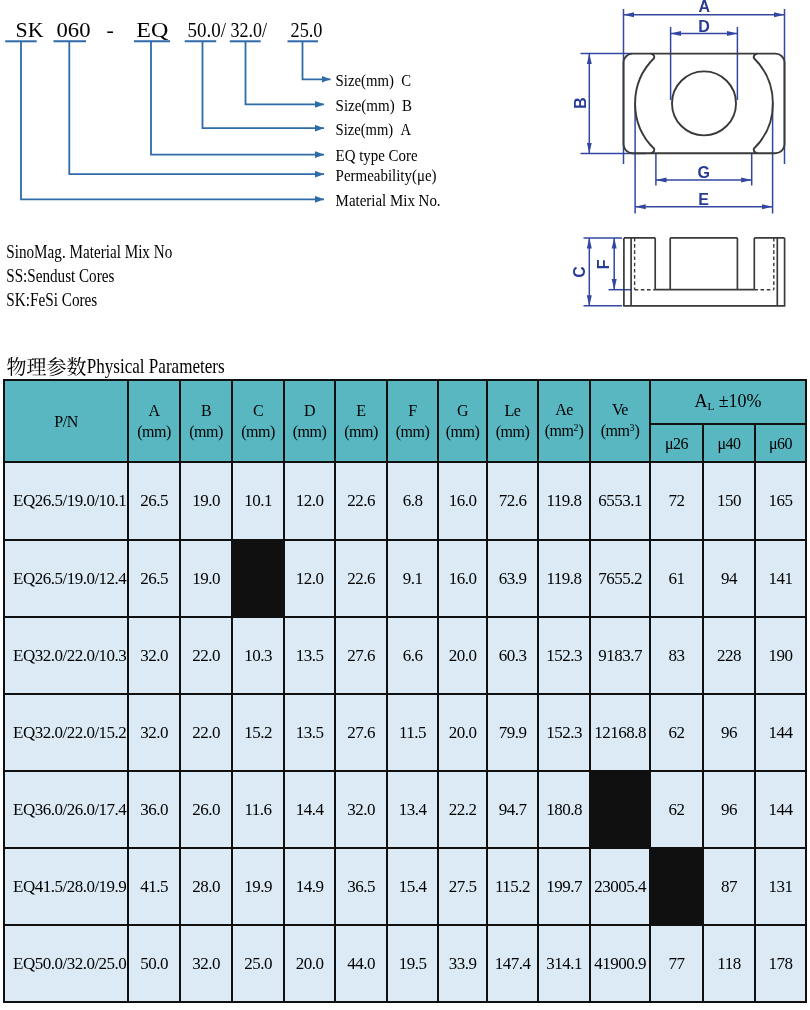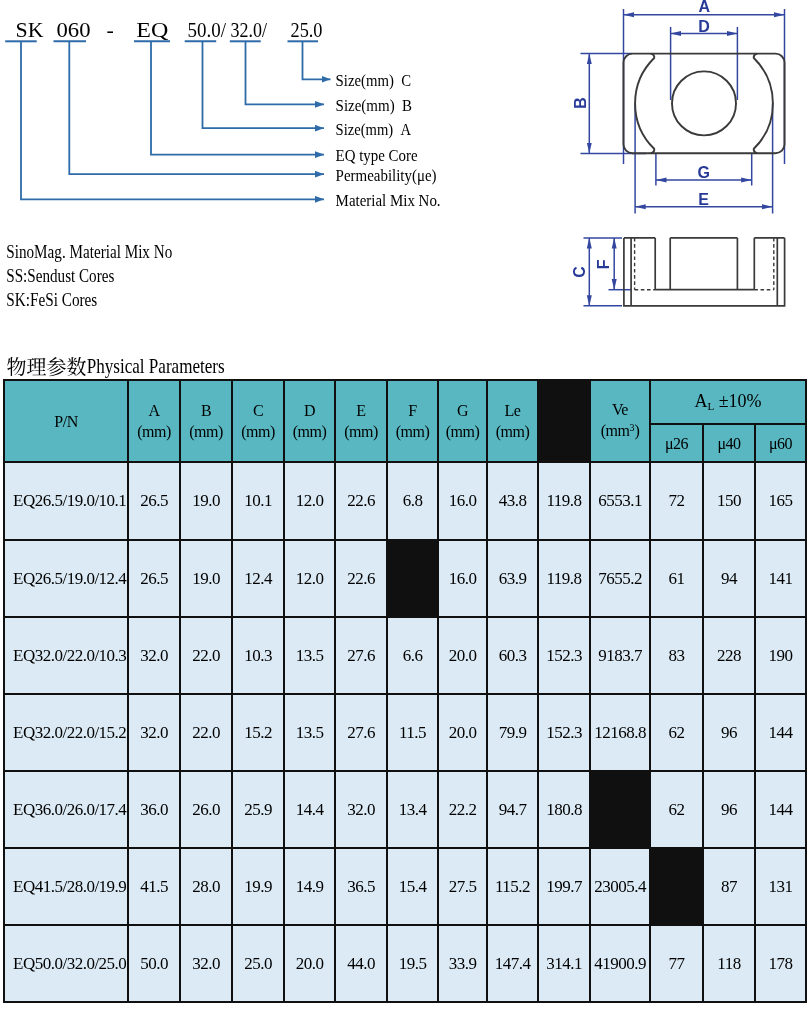--- a/index.html
+++ b/index.html
@@ -151,49 +151,52 @@
       </div>
       <div class="c h" style="grid-column:7;grid-row:1/span 2">
         <span>F<br>(mm)</span>
       </div>
       <div class="c h" style="grid-column:8;grid-row:1/span 2">
         <span>G<br>(mm)</span>
       </div>
       <div class="c h" style="grid-column:9;grid-row:1/span 2">
         <span>Le<br>(mm)</span>
       </div>
+      <div class="c h" style="grid-column:10;grid-row:1/span 2">
+        <span>Ae<br>(mm<sup>2</sup>)</span>
+      </div>
       <div class="c h" style="grid-column:11;grid-row:1/span 2">
         <span>Ve<br>(mm<sup>3</sup>)</span>
       </div>
       <div class="c h al" style="grid-column:12/span 3;grid-row:1">
         <span>A<sub>L</sub>&nbsp;±10%</span>
       </div>
       <div class="c h" style="grid-column:12;grid-row:2">μ26</div>
       <div class="c h" style="grid-column:13;grid-row:2">μ40</div>
       <div class="c h" style="grid-column:14;grid-row:2">μ60</div>
       <div class="c pn" style="grid-column:1;grid-row:3">EQ26.5/19.0/10.1</div>
       <div class="c" style="grid-column:2;grid-row:3">26.5</div>
       <div class="c" style="grid-column:3;grid-row:3">19.0</div>
       <div class="c" style="grid-column:4;grid-row:3">10.1</div>
       <div class="c" style="grid-column:5;grid-row:3">12.0</div>
       <div class="c" style="grid-column:6;grid-row:3">22.6</div>
       <div class="c" style="grid-column:7;grid-row:3">6.8</div>
       <div class="c" style="grid-column:8;grid-row:3">16.0</div>
-      <div class="c" style="grid-column:9;grid-row:3">43.8</div>
+      <div class="c" style="grid-column:9;grid-row:3">72.6</div>
       <div class="c" style="grid-column:10;grid-row:3">119.8</div>
       <div class="c" style="grid-column:11;grid-row:3">6553.1</div>
       <div class="c" style="grid-column:12;grid-row:3">72</div>
       <div class="c" style="grid-column:13;grid-row:3">150</div>
       <div class="c" style="grid-column:14;grid-row:3">165</div>
       <div class="c pn" style="grid-column:1;grid-row:4">EQ26.5/19.0/12.4</div>
       <div class="c" style="grid-column:2;grid-row:4">26.5</div>
       <div class="c" style="grid-column:3;grid-row:4">19.0</div>
-      <div class="c" style="grid-column:4;grid-row:4">12.4</div>
       <div class="c" style="grid-column:5;grid-row:4">12.0</div>
       <div class="c" style="grid-column:6;grid-row:4">22.6</div>
+      <div class="c" style="grid-column:7;grid-row:4">9.1</div>
       <div class="c" style="grid-column:8;grid-row:4">16.0</div>
       <div class="c" style="grid-column:9;grid-row:4">63.9</div>
       <div class="c" style="grid-column:10;grid-row:4">119.8</div>
       <div class="c" style="grid-column:11;grid-row:4">7655.2</div>
       <div class="c" style="grid-column:12;grid-row:4">61</div>
       <div class="c" style="grid-column:13;grid-row:4">94</div>
       <div class="c" style="grid-column:14;grid-row:4">141</div>
       <div class="c pn" style="grid-column:1;grid-row:5">EQ32.0/22.0/10.3</div>
       <div class="c" style="grid-column:2;grid-row:5">32.0</div>
       <div class="c" style="grid-column:3;grid-row:5">22.0</div>
@@ -218,21 +221,21 @@
       <div class="c" style="grid-column:8;grid-row:6">20.0</div>
       <div class="c" style="grid-column:9;grid-row:6">79.9</div>
       <div class="c" style="grid-column:10;grid-row:6">152.3</div>
       <div class="c" style="grid-column:11;grid-row:6">12168.8</div>
       <div class="c" style="grid-column:12;grid-row:6">62</div>
       <div class="c" style="grid-column:13;grid-row:6">96</div>
       <div class="c" style="grid-column:14;grid-row:6">144</div>
       <div class="c pn" style="grid-column:1;grid-row:7">EQ36.0/26.0/17.4</div>
       <div class="c" style="grid-column:2;grid-row:7">36.0</div>
       <div class="c" style="grid-column:3;grid-row:7">26.0</div>
-      <div class="c" style="grid-column:4;grid-row:7">25.9</div>
+      <div class="c" style="grid-column:4;grid-row:7">11.6</div>
       <div class="c" style="grid-column:5;grid-row:7">14.4</div>
       <div class="c" style="grid-column:6;grid-row:7">32.0</div>
       <div class="c" style="grid-column:7;grid-row:7">13.4</div>
       <div class="c" style="grid-column:8;grid-row:7">22.2</div>
       <div class="c" style="grid-column:9;grid-row:7">94.7</div>
       <div class="c" style="grid-column:10;grid-row:7">180.8</div>
       <div class="c" style="grid-column:12;grid-row:7">62</div>
       <div class="c" style="grid-column:13;grid-row:7">96</div>
       <div class="c" style="grid-column:14;grid-row:7">144</div>
       <div class="c pn" style="grid-column:1;grid-row:8">EQ41.5/28.0/19.9</div>

